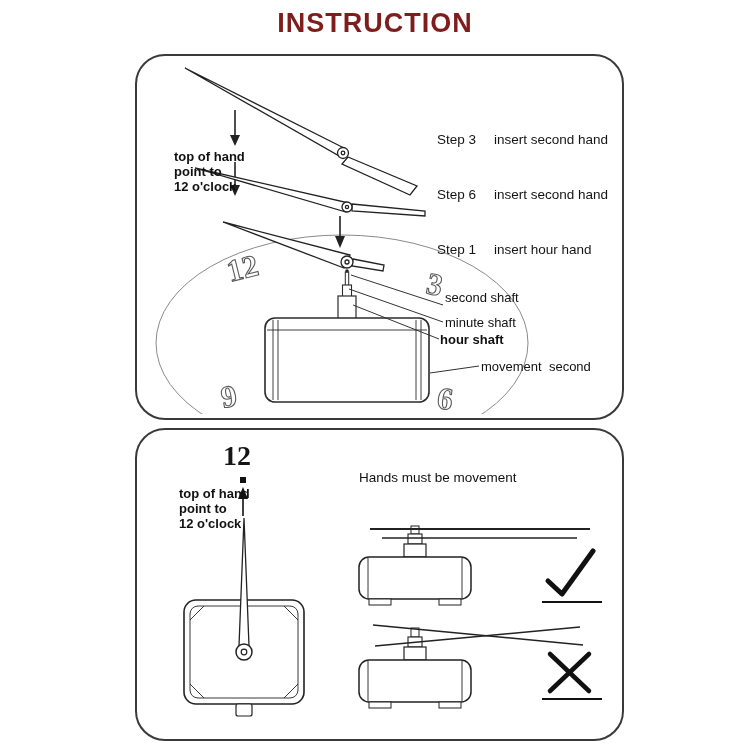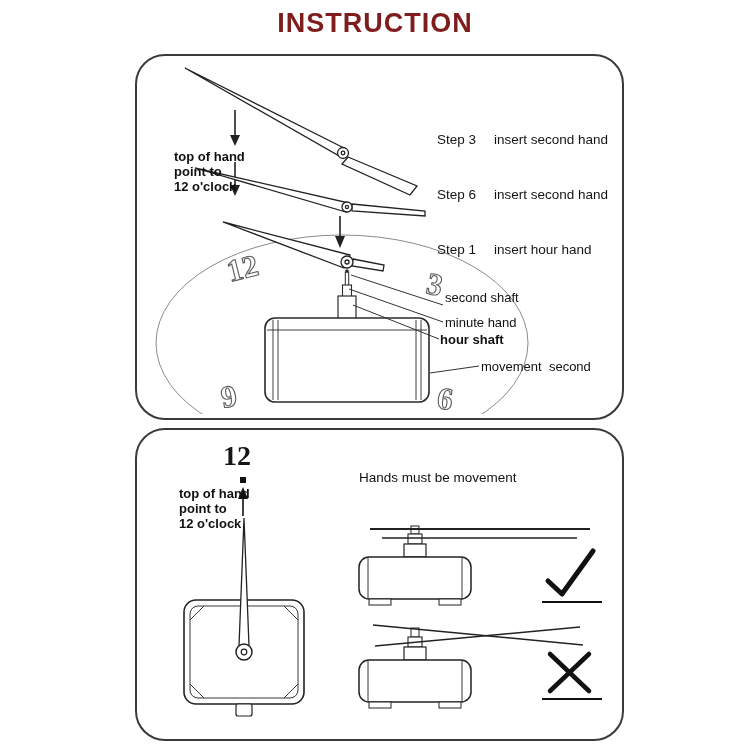--- a/index.html
+++ b/index.html
@@ -101,21 +101,21 @@
       <span>Step 3</span><span>insert second hand</span>
     </div>
     <div class="step" style="left:300px;top:131px;">
       <span>Step 6</span><span>insert second hand</span>
     </div>
     <div class="step" style="left:300px;top:186px;">
       <span>Step 1</span><span>insert hour hand</span>
     </div>
 
     <div class="lbl" style="left:308px;top:234px;">second shaft</div>
-    <div class="lbl" style="left:308px;top:259px;">minute hand</div>
+    <div class="lbl" style="left:308px;top:259px;">minute shaft</div>
     <div class="lbl" style="left:303px;top:276px;font-weight:bold;">hour shaft</div>
     <div class="lbl movement-lbl" style="left:344px;top:303px;">movement  second</div>
   </section>
 
   <section class="panel panel-bottom">
     <svg width="481" height="305" viewBox="0 0 481 305" xmlns="http://www.w3.org/2000/svg">
 
       <rect x="103" y="47" width="6" height="6" fill="#111"></rect>
       <g>
         <line x1="106" y1="68" x2="106" y2="86" stroke="#111" stroke-width="1.6"></line>

